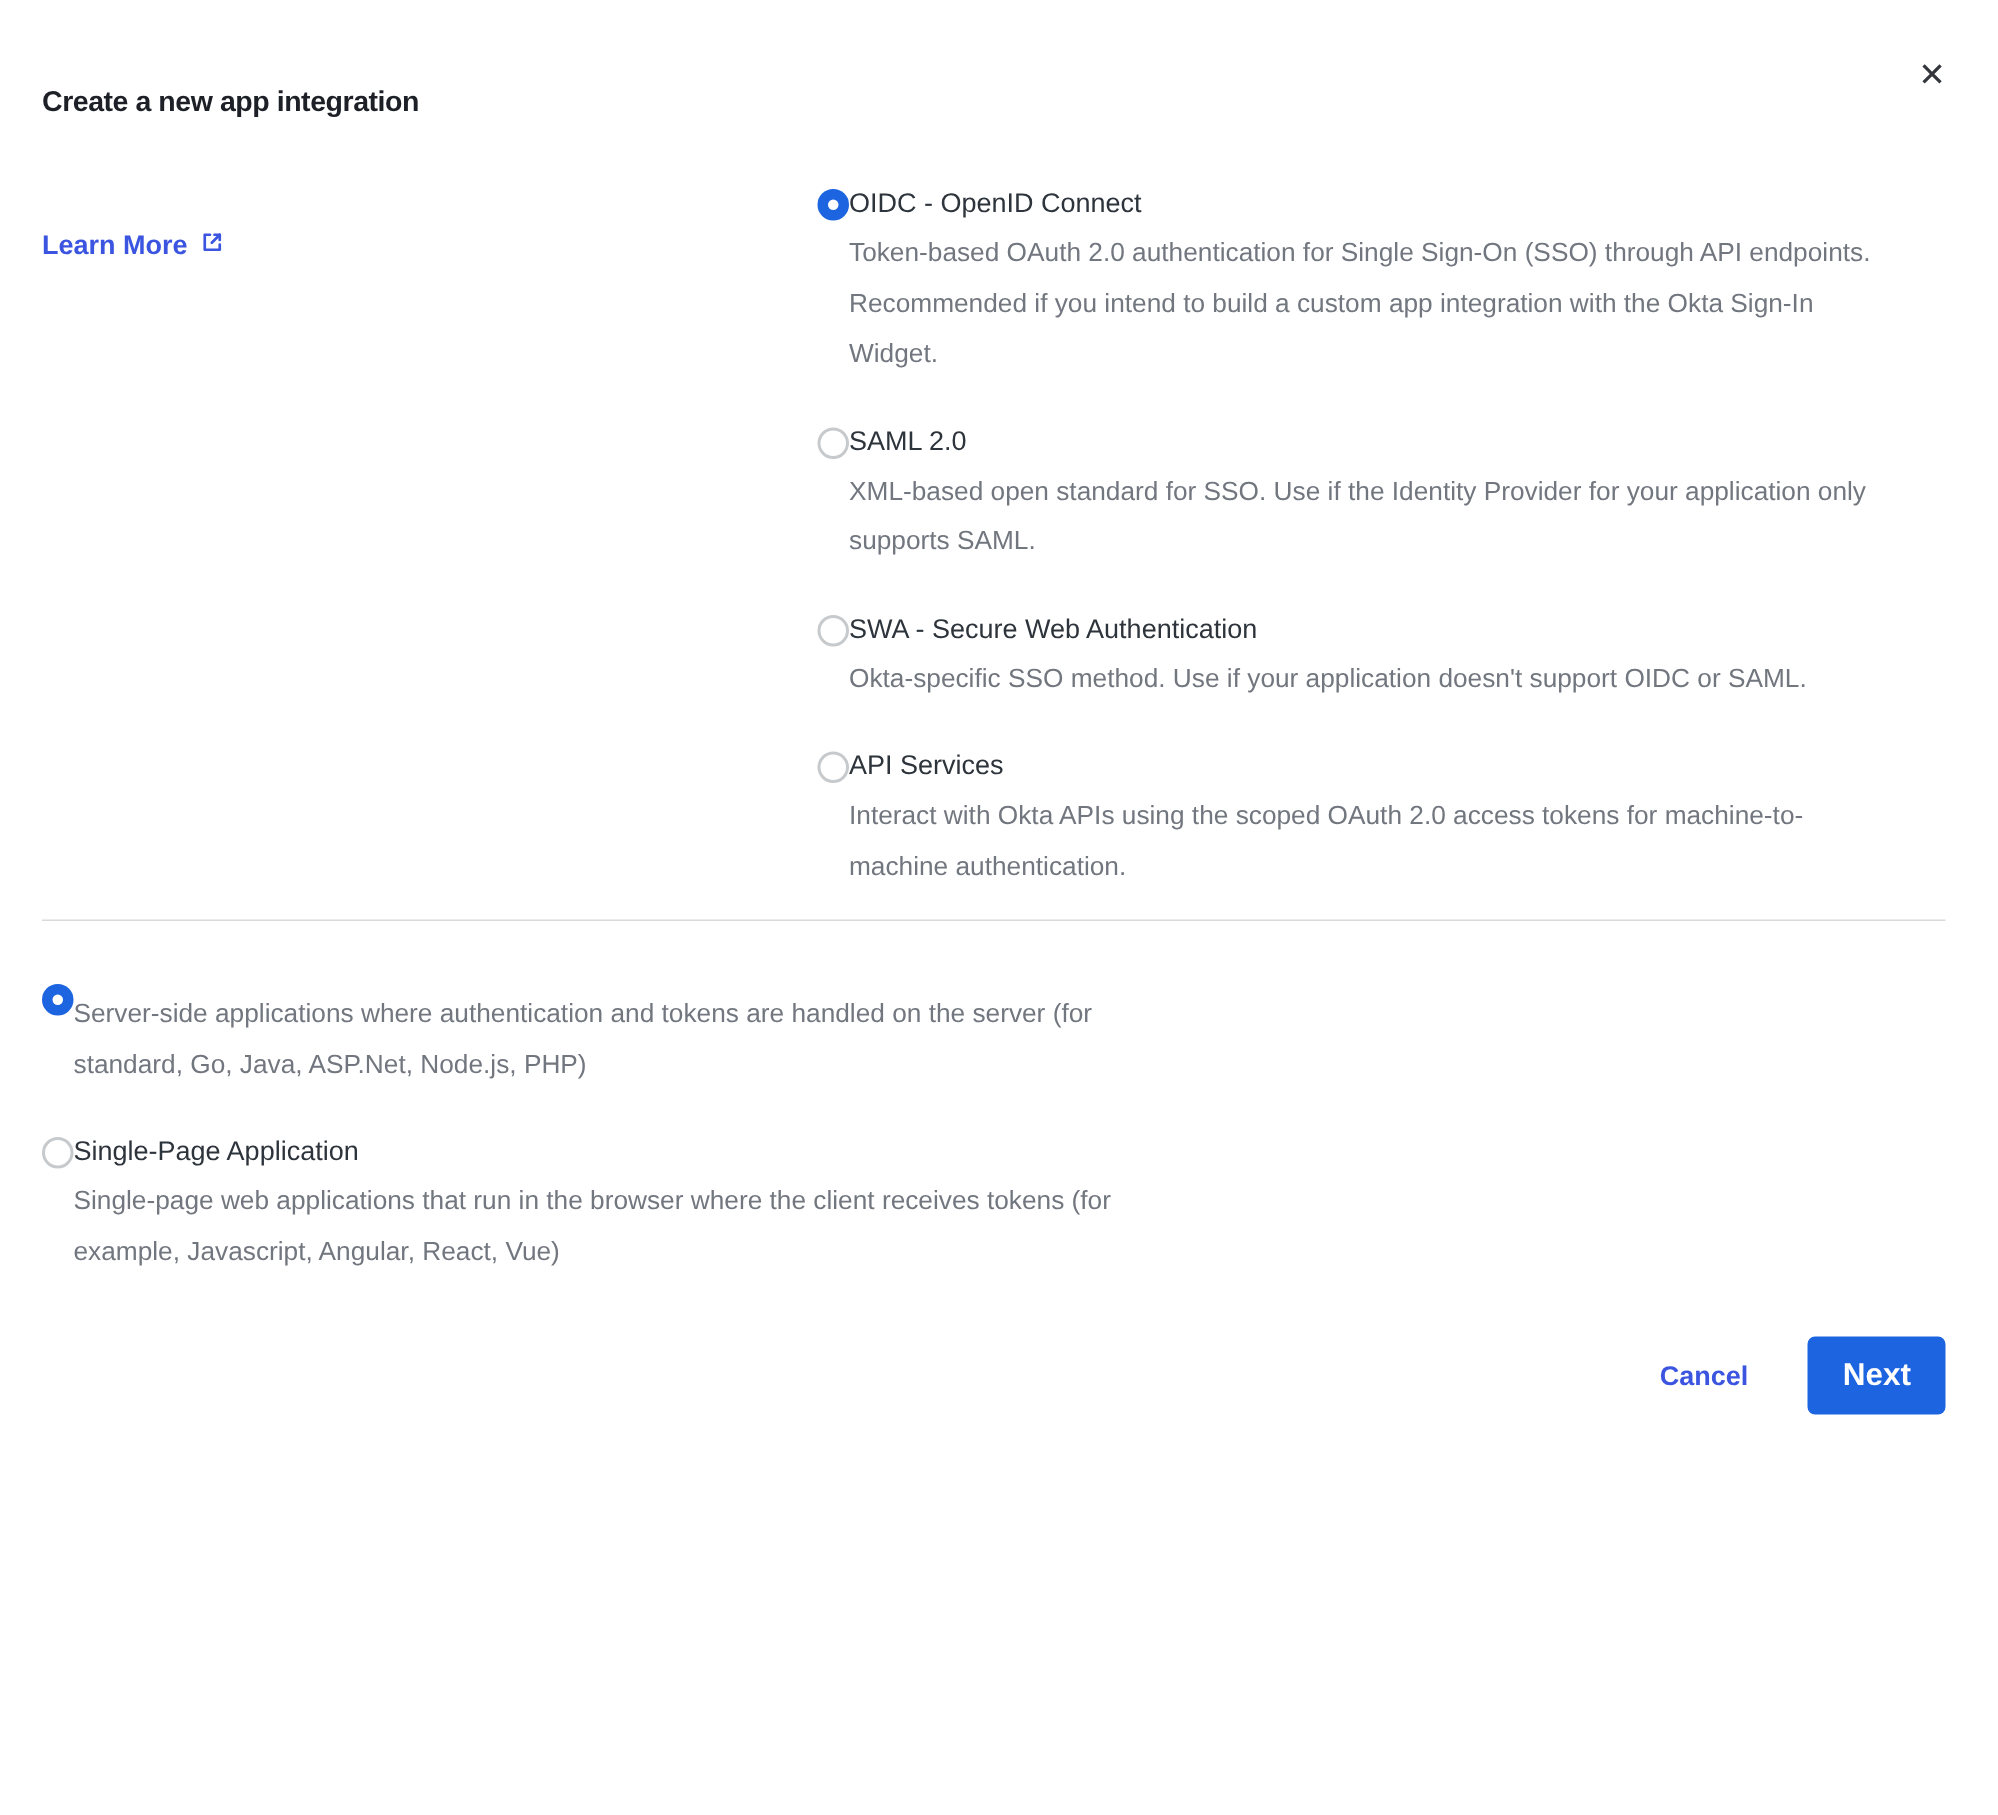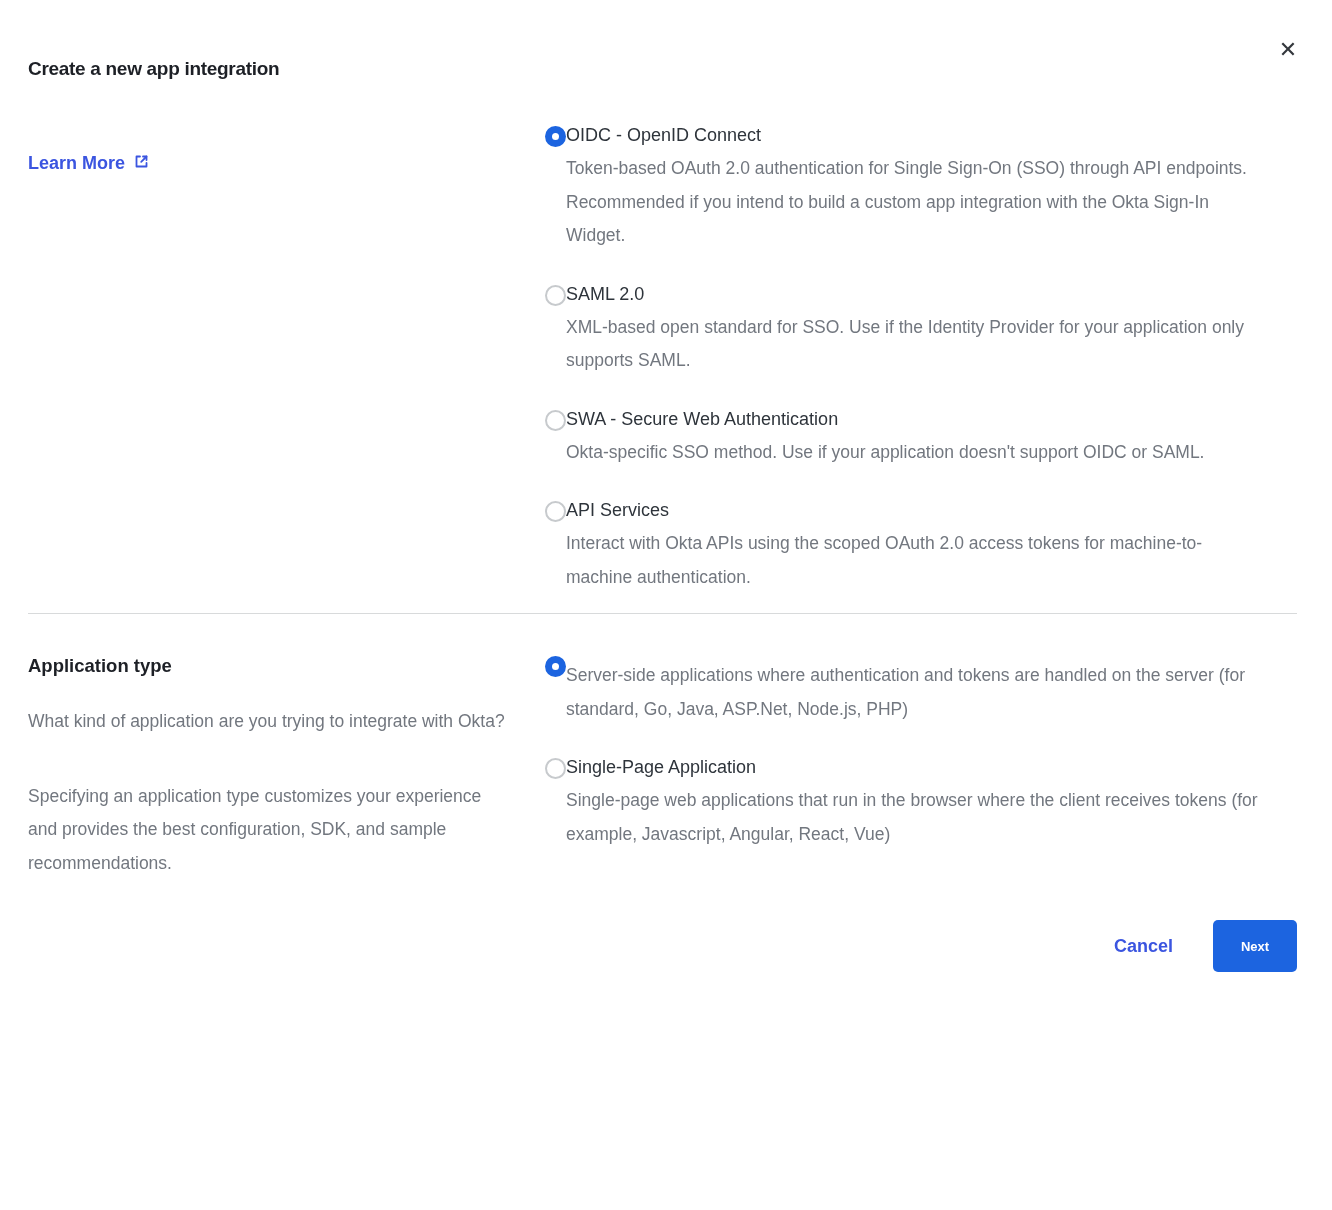--- a/index.html
+++ b/index.html
@@ -148,21 +148,21 @@
     cursor:pointer;
   }
   .next{
     min-width:84px;
     height:52px;
     padding:0 23px;
     border:none;
     border-radius:5px;
     background:var(--accent-blue);
     color:#ffffff;
-    font-size:13px;
+    font-size:21px;
     font-weight:700;
     font-family:"Liberation Sans", sans-serif;
     cursor:pointer;
   }
 </style>
 </head>
 <body>
 
 <div class="dialog">
 
@@ -215,25 +215,20 @@
             <span class="option-label">API Services</span>
             <span class="option-desc">Interact with Okta APIs using the scoped OAuth 2.0 access tokens for machine-to-machine authentication.</span>
           </span>
         </label>
       </div>
   </div>
 
   <hr class="divider">
 
   <div class="section section2">
-    <div class="left-col">
-      <h2 class="section-label">Application type</h2>
-      <p class="col-desc p1">What kind of application are you trying to integrate with Okta?</p>
-      <p class="col-desc p2">Specifying an application type customizes your experience and provides the best configuration, SDK, and sample recommendations.</p>
-    </div>
     <div class="right-col">
 
         <label class="option selected">
           <span class="radio"></span>
           <span class="option-text">
             <span class="option-desc">Server-side applications where authentication and tokens are handled on the server (for standard, Go, Java, ASP.Net, Node.js, PHP)</span>
           </span>
         </label>
 
         <label class="option">

